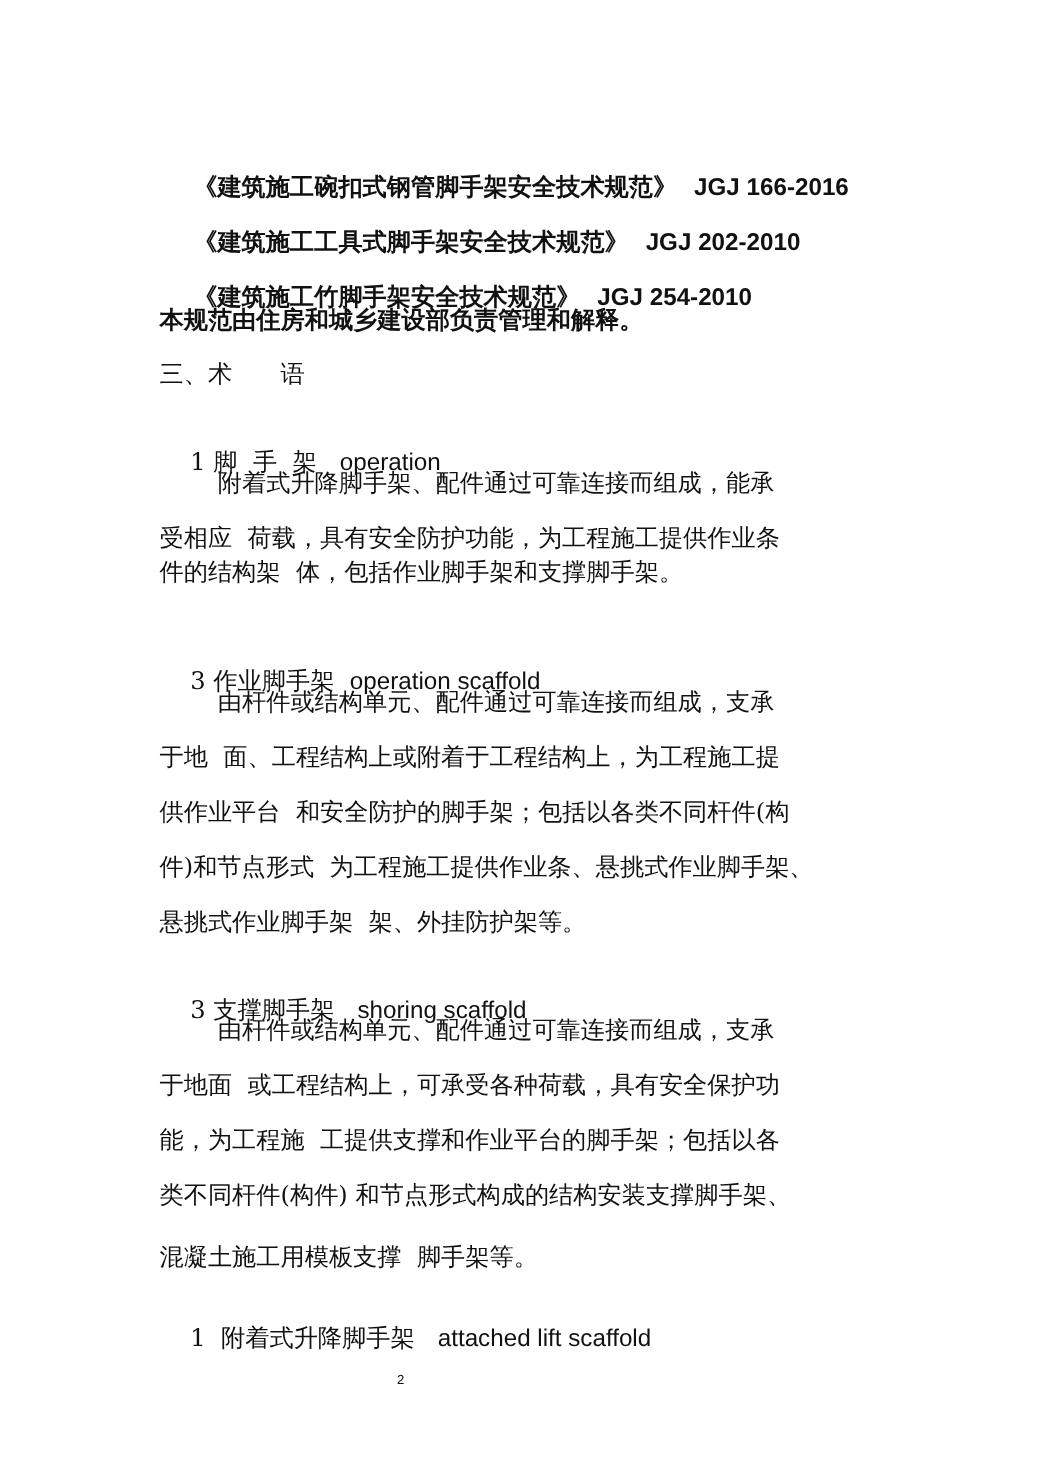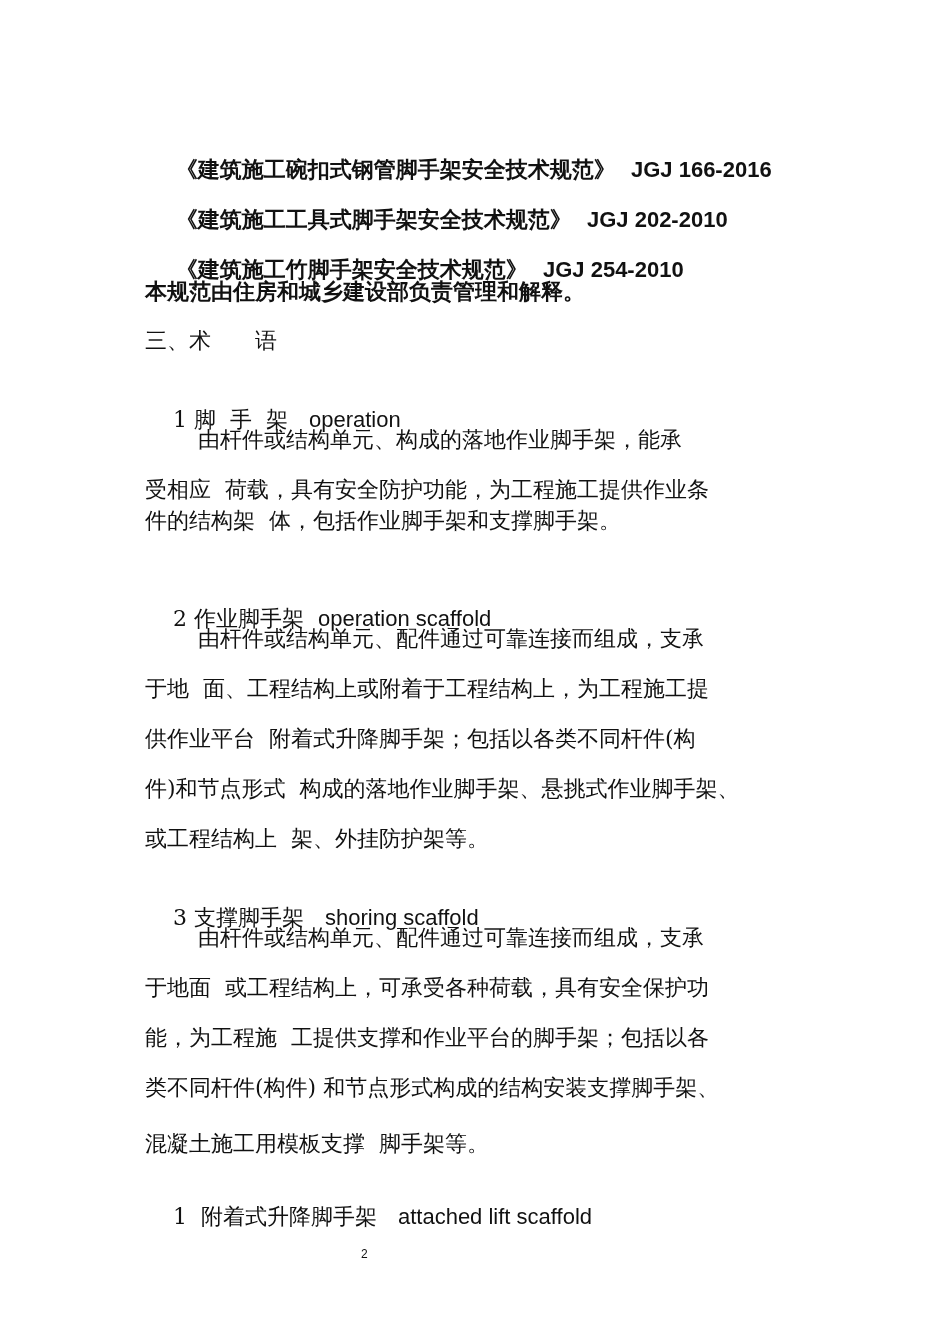--- a/index.html
+++ b/index.html
@@ -26,32 +26,32 @@
   <div class="line bold" style="top:225px">
     <span>《建筑施工竹脚手架安全技术规范》</span><span>  </span><span class="lat">JGJ 254-2010</span>
   </div>
   <div class="line bold" style="top:277px">本规范由住房和城乡建设部负责管理和解释。</div>
 
   <div class="line" style="top:326px">三、术　　语</div>
 
   <div class="line" style="top:375px">
     <span>1 脚  手  架</span><span>   </span><span class="lat">operation</span>
   </div>
-  <div class="line indent" style="top:425px">由杆件或结构单元、构成的落地作业脚手架，能承</div>
+  <div class="line indent" style="top:425px">附着式升降脚手架、配件通过可靠连接而组成，能承</div>
   <div class="line" style="top:475px">受相应  荷载，具有安全防护功能，为工程施工提供作业条</div>
   <div class="line" style="top:506px">件的结构架  体，包括作业脚手架和支撑脚手架。</div>
 
   <div class="line" style="top:574px">
-    <span>2 作业脚手架</span><span>  </span><span class="lat">operation scaffold</span>
+    <span>3 作业脚手架</span><span>  </span><span class="lat">operation scaffold</span>
   </div>
   <div class="line indent" style="top:624px">由杆件或结构单元、配件通过可靠连接而组成，支承</div>
   <div class="line" style="top:674px">于地  面、工程结构上或附着于工程结构上，为工程施工提</div>
-  <div class="line" style="top:724px">供作业平台  附着式升降脚手架；包括以各类不同杆件(构</div>
-  <div class="line" style="top:774px">件)和节点形式  构成的落地作业脚手架、悬挑式作业脚手架、</div>
-  <div class="line" style="top:824px">或工程结构上  架、外挂防护架等。</div>
+  <div class="line" style="top:724px">供作业平台  和安全防护的脚手架；包括以各类不同杆件(构</div>
+  <div class="line" style="top:774px">件)和节点形式  为工程施工提供作业条、悬挑式作业脚手架、</div>
+  <div class="line" style="top:824px">悬挑式作业脚手架  架、外挂防护架等。</div>
 
   <div class="line" style="top:873px">
     <span>3 支撑脚手架</span><span>   </span><span class="lat">shoring scaffold</span>
   </div>
   <div class="line indent" style="top:923px">由杆件或结构单元、配件通过可靠连接而组成，支承</div>
   <div class="line" style="top:973px">于地面  或工程结构上，可承受各种荷载，具有安全保护功</div>
   <div class="line" style="top:1023px">能，为工程施  工提供支撑和作业平台的脚手架；包括以各</div>
   <div class="line" style="top:1073px">类不同杆件(构件) 和节点形式构成的结构安装支撑脚手架、</div>
   <div class="line" style="top:1129px">混凝土施工用模板支撑  脚手架等。</div>
 

